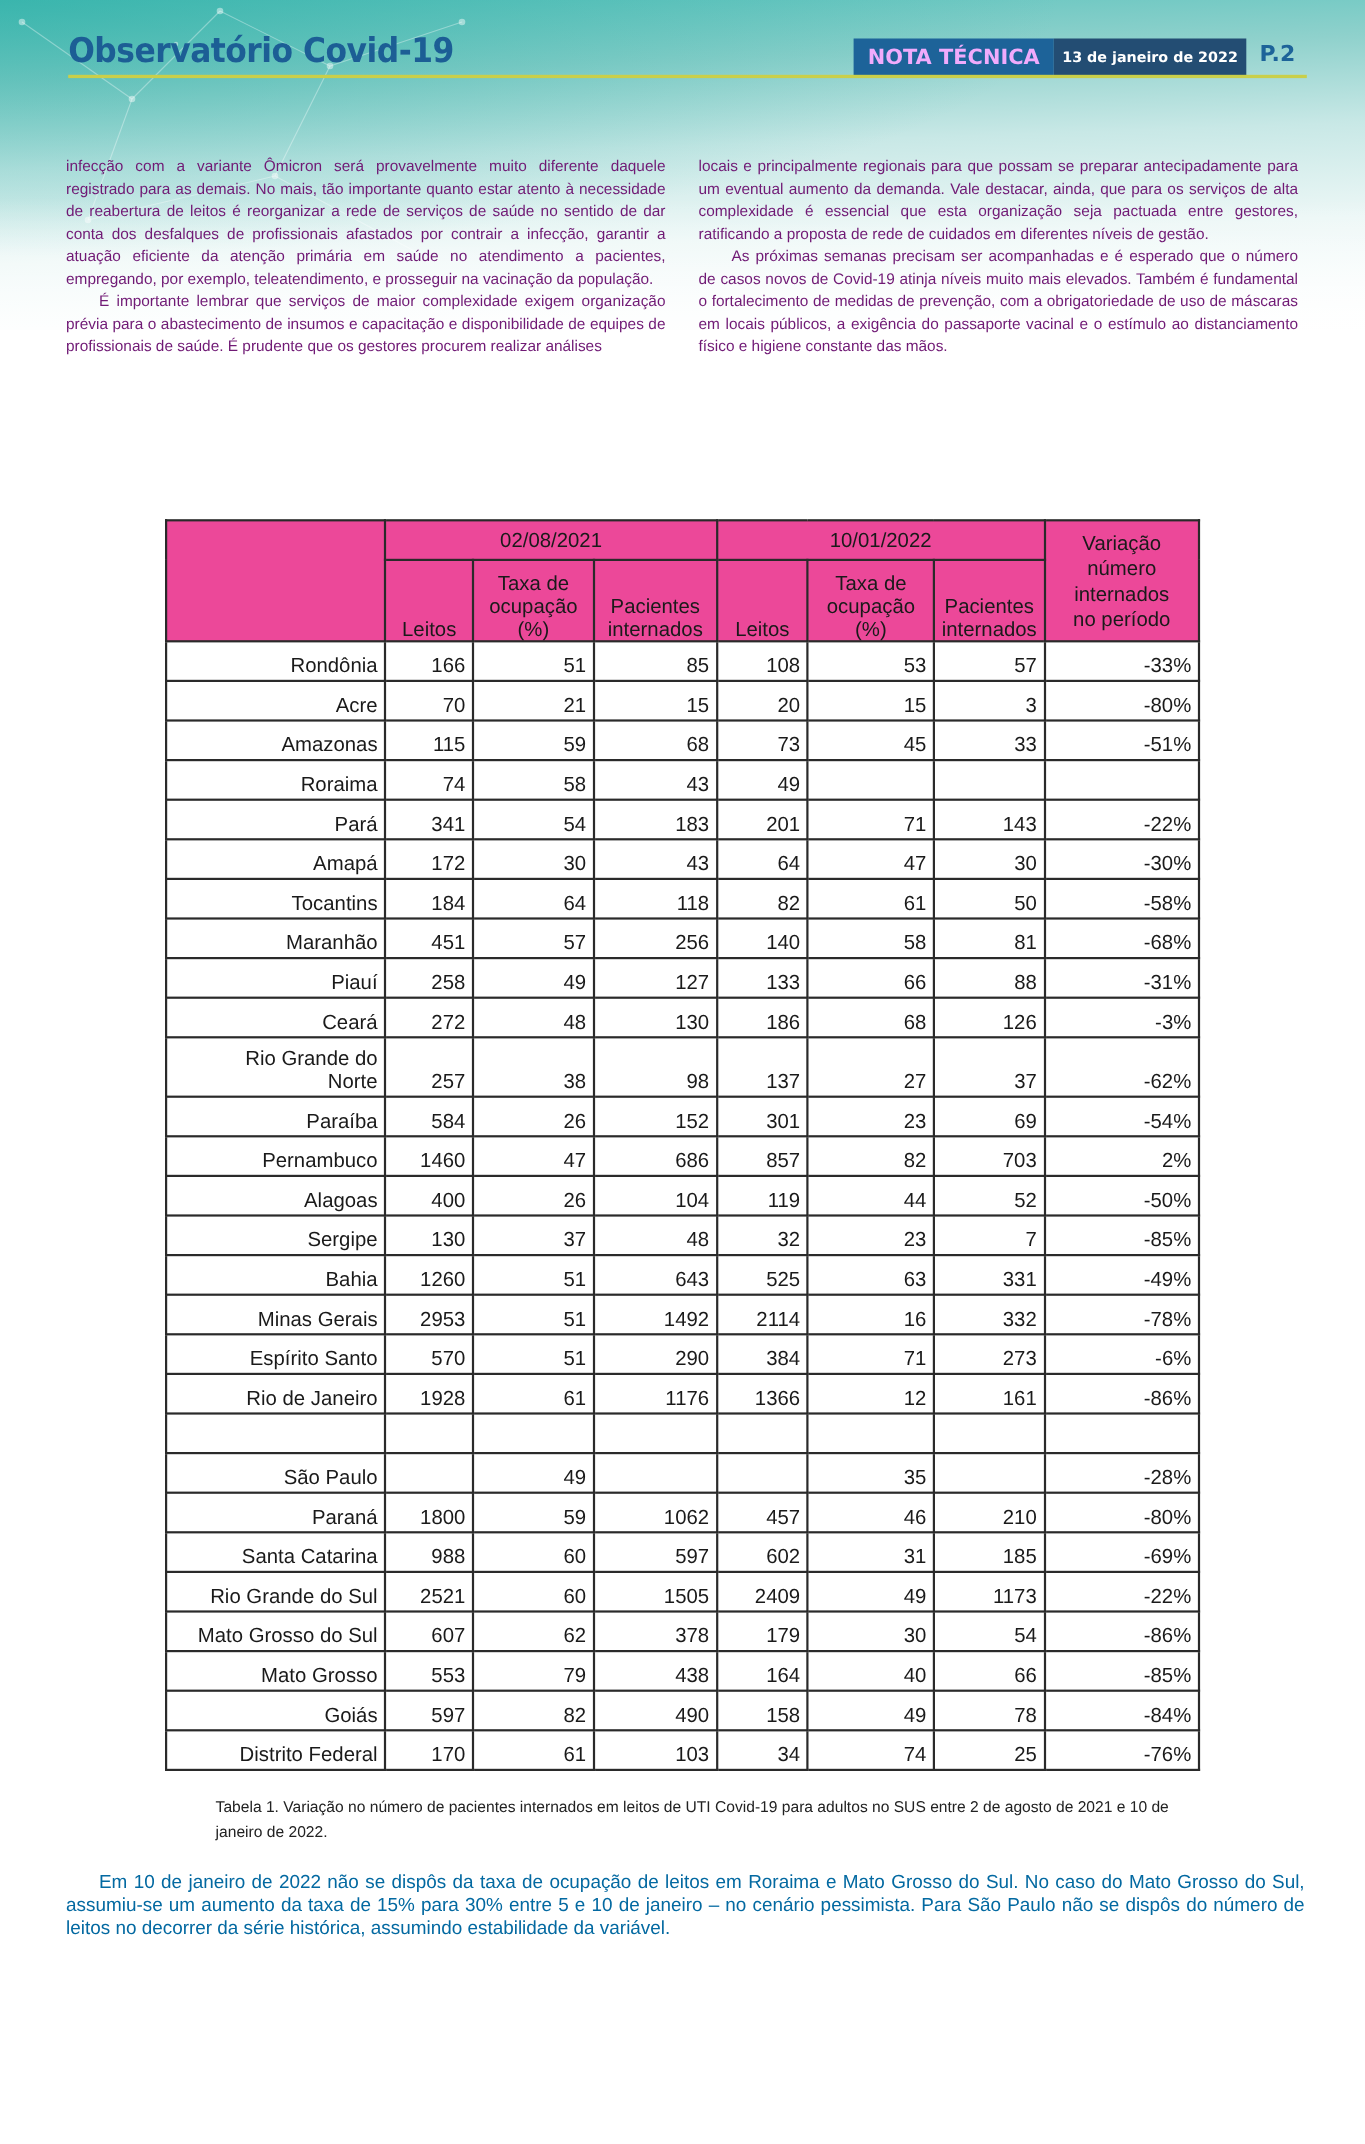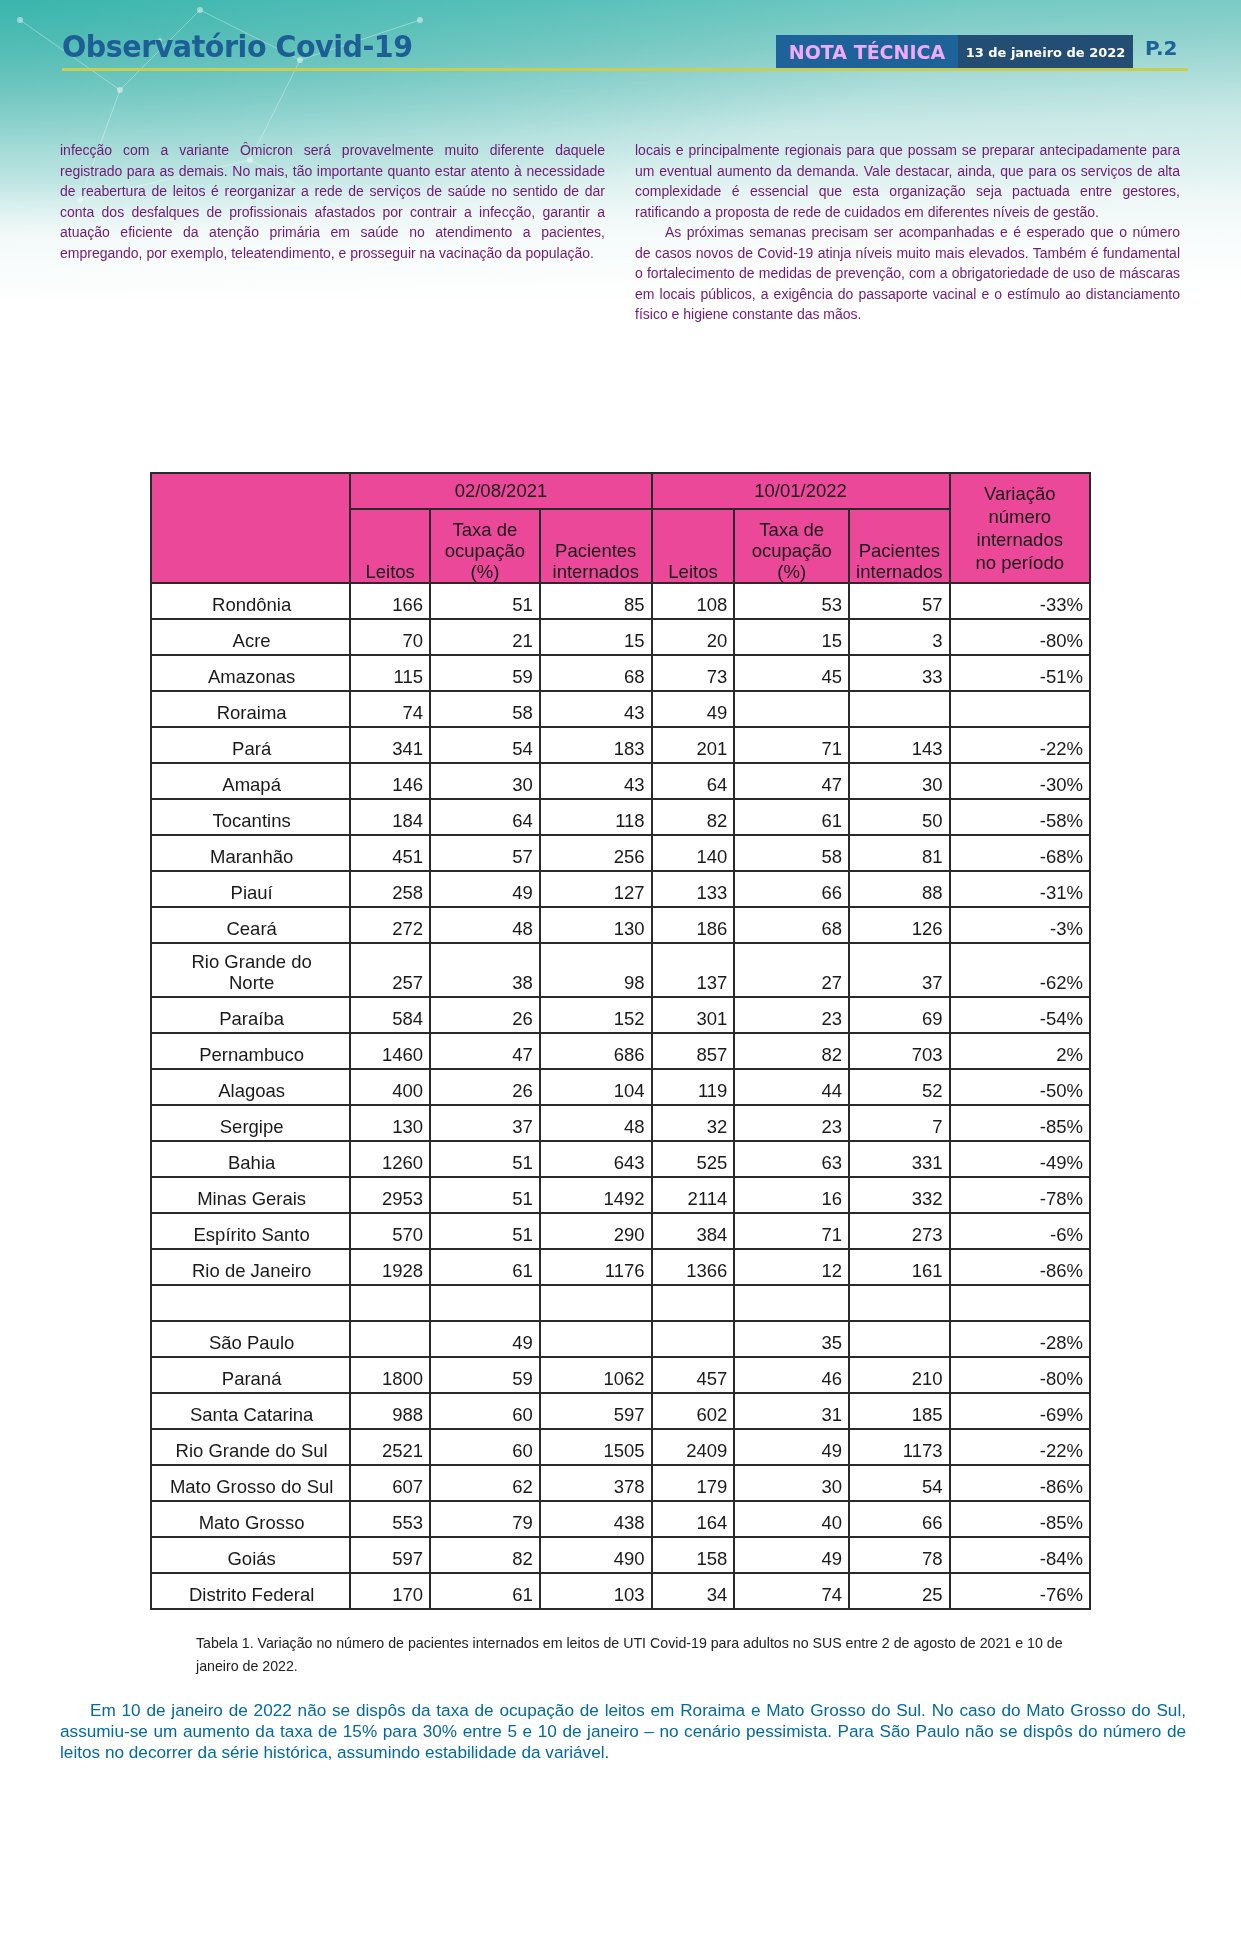--- a/index.html
+++ b/index.html
@@ -59,21 +59,21 @@
     border-collapse: collapse; font-size: 18.5px; color: #1a1a1a;
   }
   table.data td, table.data th {
     border: 2.5px solid #2a2a2a; font-weight: normal; padding: 0 6px;
   }
   table.data thead th { background: #ec4899; }
   .h-date { height: 36px; text-align: center; vertical-align: middle; }
   .h-sub { height: 74px; vertical-align: bottom; line-height: 21px; padding-bottom: 3px; }
   .h-var { text-align: center; vertical-align: middle; line-height: 23px; }
   table.data tbody td { height: 36px; vertical-align: bottom; padding-bottom: 3px; text-align: right; line-height: 21px; }
-  table.data tbody td.state { text-align: center; padding-left: 8px; }
+  table.data tbody td.state { text-align: right; padding-left: 8px; }
   table.data tbody tr.tall td { height: 54px; }
   table.data tbody tr.blank td { height: 36px; }
   table.data tbody tr.sp td { height: 36px; }
 
   .caption {
     position: absolute; left: 196px; top: 1632px; width: 880px; font-size: 14.2px; line-height: 23px; color: #222;
   }
   .footnote {
     position: absolute; left: 60px; top: 1700px; width: 1126px; font-size: 17.2px; line-height: 21px;
     text-align: justify; color: #0369a1;
@@ -110,20 +110,21 @@
 <div class="bg-fade"></div>
 
 <div class="brand-title">Observatório Covid-19</div>
 <div class="nota-box">NOTA TÉCNICA</div>
 <div class="date-box">13 de janeiro de 2022</div>
 <div class="page-num">P.2</div>
 <div class="header-rule"></div>
 
 <div class="col col-left">
   <p>infecção com a variante Ômicron será provavelmente muito diferente daquele registrado para as demais. No mais, tão importante quanto estar atento à necessidade de reabertura de leitos é reorganizar a rede de serviços de saúde no sentido de dar conta dos desfalques de profissionais afastados por contrair a infecção, garantir a atuação eficiente da atenção primária em saúde no atendimento a pacientes, empregando, por exemplo, teleatendimento, e prosseguir na vacinação da população.</p>
+  <p class="indent">É importante lembrar que serviços de maior complexidade exigem organização prévia para o abastecimento de insumos e capacitação e disponibilidade de equipes de profissionais de saúde. É prudente que os gestores procurem realizar análises</p>
 </div>
 <div class="col col-right">
   <p>locais e principalmente regionais para que possam se preparar antecipadamente para um eventual aumento da demanda. Vale destacar, ainda, que para os serviços de alta complexidade é essencial que esta organização seja pactuada entre gestores, ratificando a proposta de rede de cuidados em diferentes níveis de gestão.</p>
   <p class="indent">As próximas semanas precisam ser acompanhadas e é esperado que o número de casos novos de Covid-19 atinja níveis muito mais elevados. Também é fundamental o fortalecimento de medidas de prevenção, com a obrigatoriedade de uso de máscaras em locais públicos, a exigência do passaporte vacinal e o estímulo ao distanciamento físico e higiene constante das mãos.</p>
 </div>
 
 <table class="data">
   <colgroup>
     <col style="width:200px">
       <col style="width:80px">
@@ -201,21 +202,21 @@
         <td>341</td>
         <td>54</td>
         <td>183</td>
         <td>201</td>
         <td>71</td>
         <td>143</td>
         <td>-22%</td>
       </tr>
       <tr>
         <td class="state">Amapá</td>
-        <td>146</td>
+        <td>172</td>
         <td>30</td>
         <td>43</td>
         <td>64</td>
         <td>47</td>
         <td>30</td>
         <td>-30%</td>
       </tr>
       <tr>
         <td class="state">Tocantins</td>
         <td>184</td>

